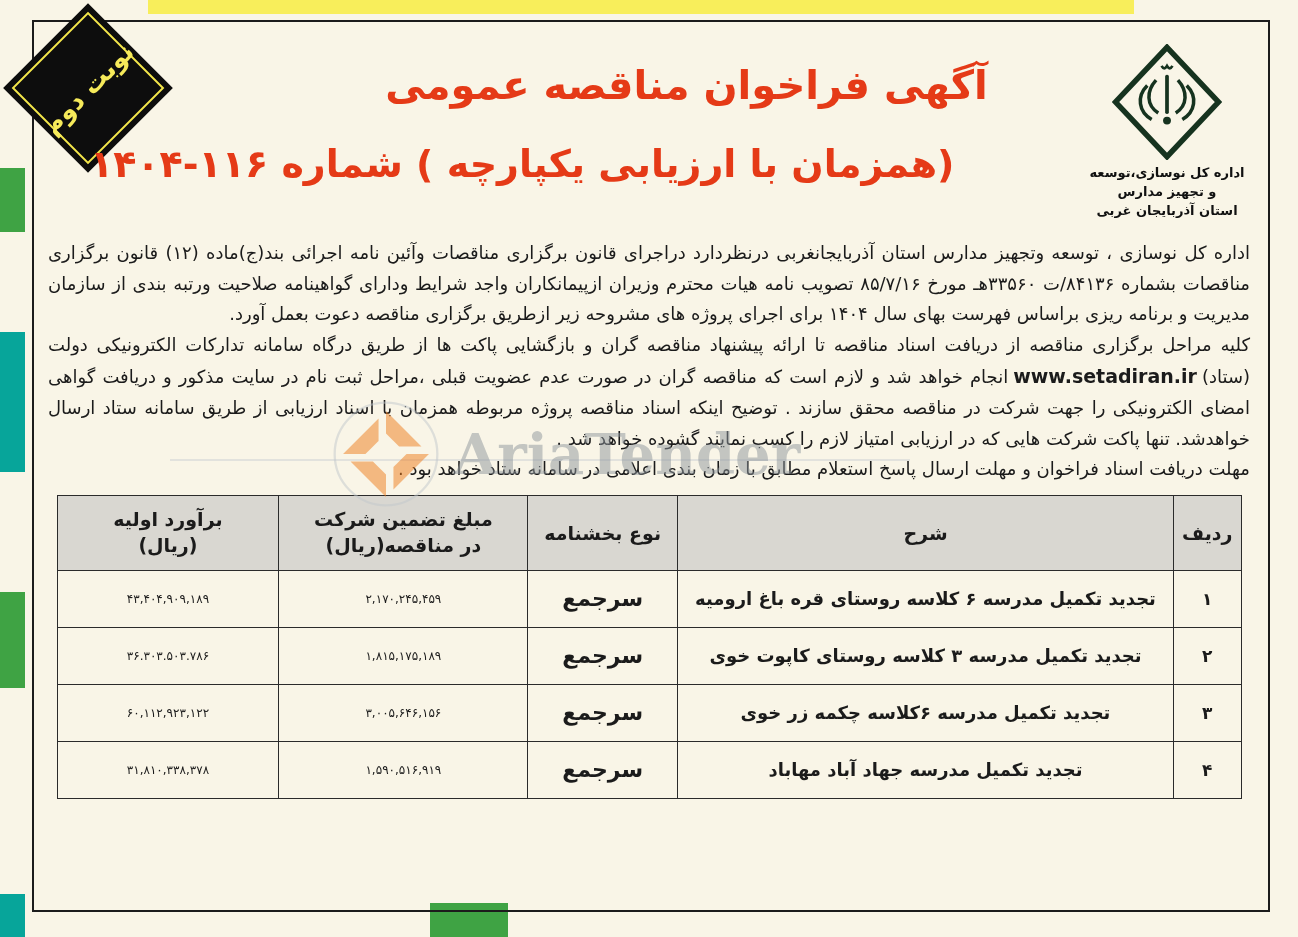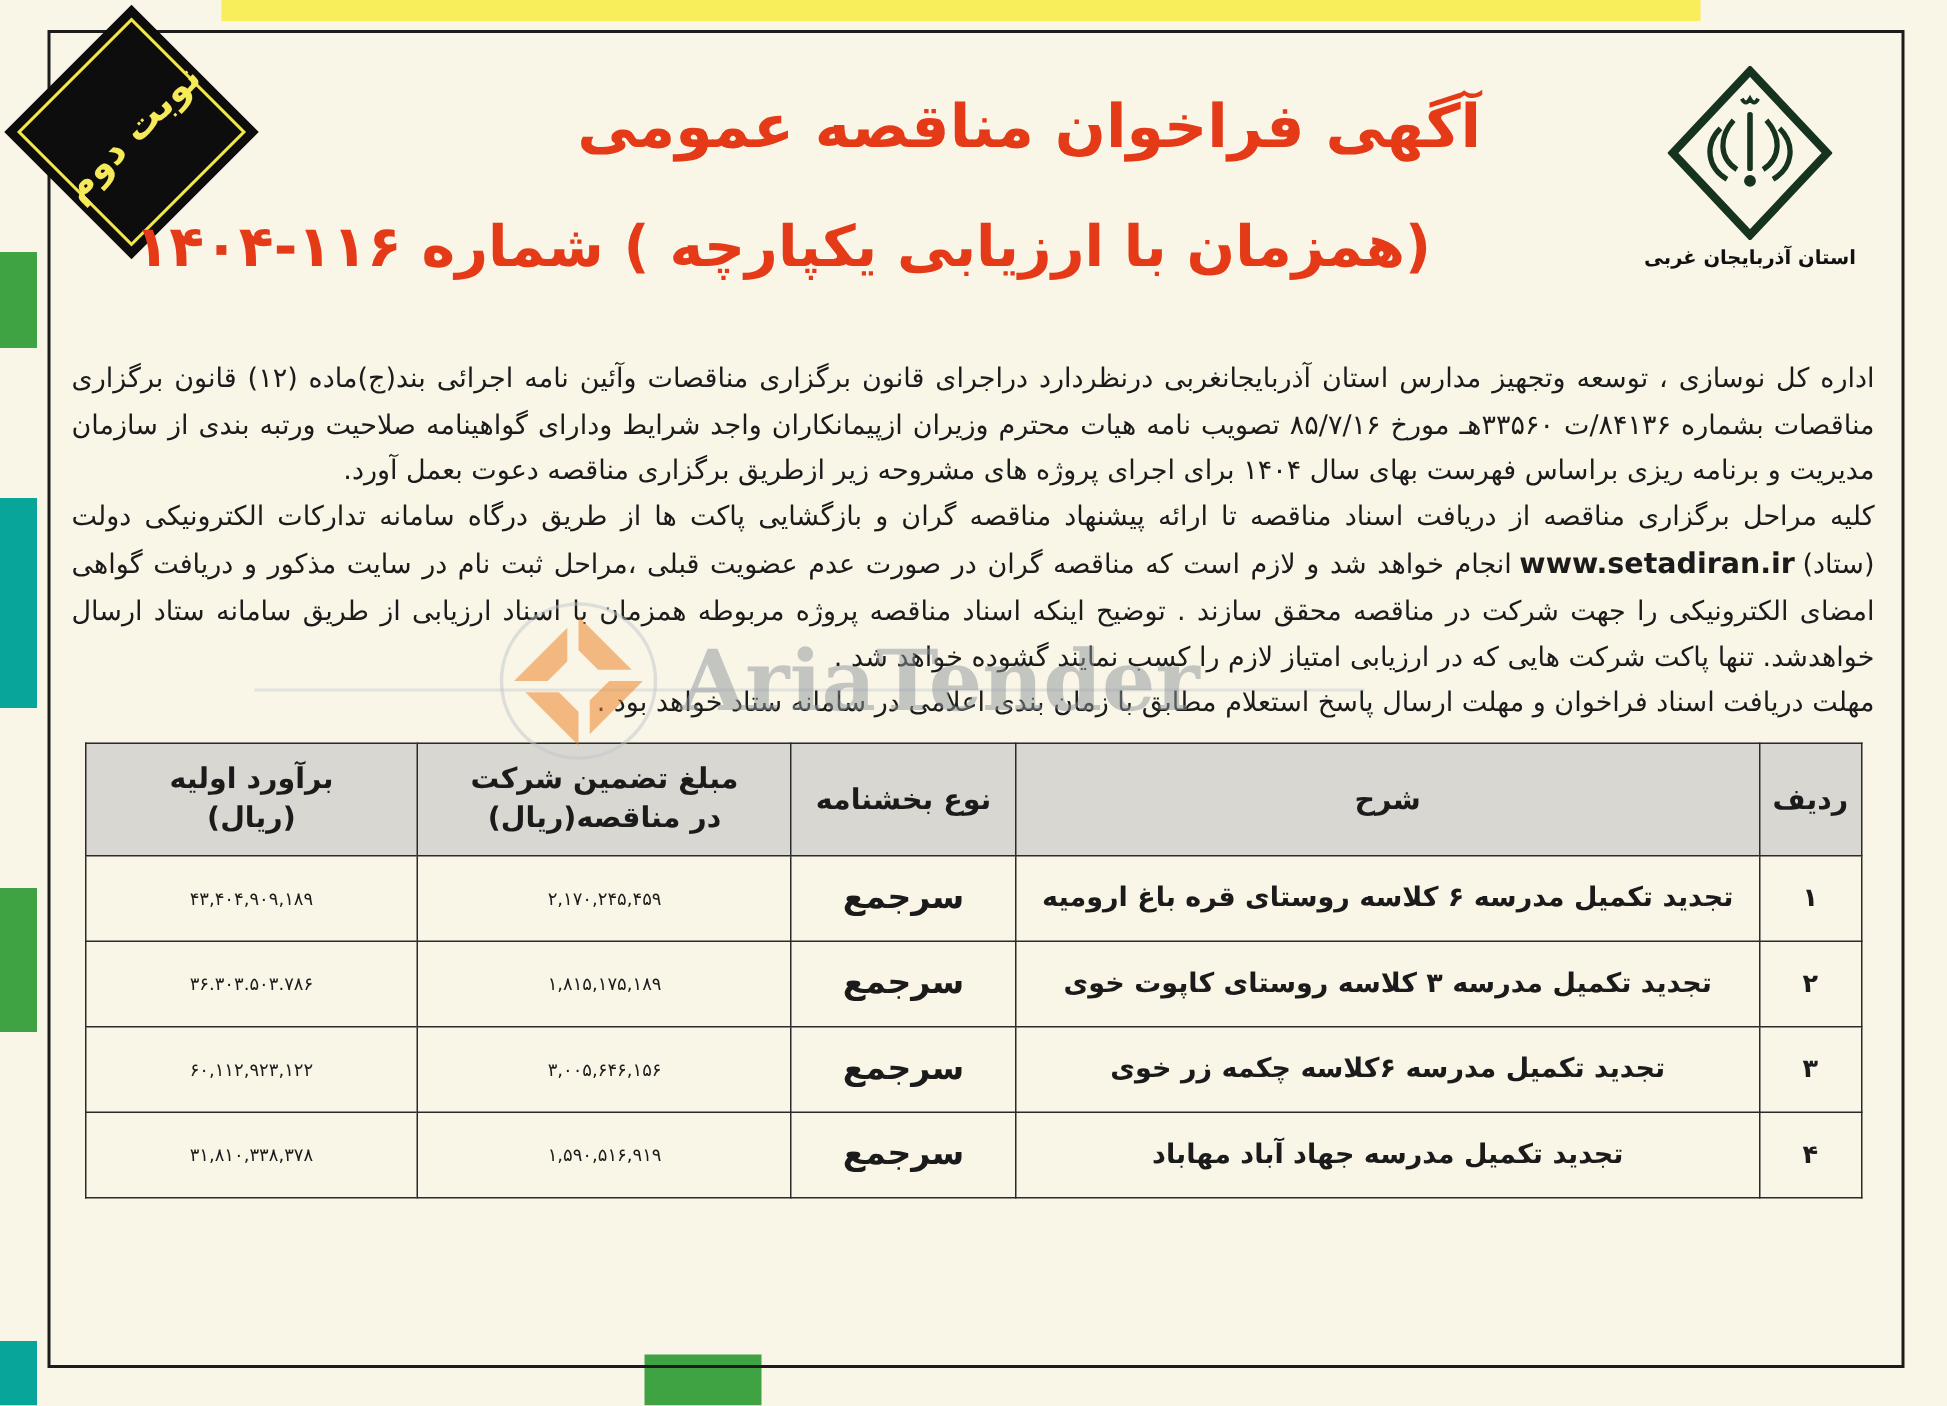--- a/index.html
+++ b/index.html
@@ -94,20 +94,21 @@
     <path d="M50 3 L97 53 L50 103 L3 53 Z" fill="none" stroke="#16331f" stroke-width="5"></path>
     <path d="M45 20 q2.5 4.5 5 0 q2.5 4.5 5 0" fill="none" stroke="#16331f" stroke-width="2.4"></path>
     <rect x="48.3" y="28" width="3.4" height="36" rx="1.6" fill="#16331f"></rect>
     <path d="M40 33 C31 43 31 56 42 63" fill="none" stroke="#16331f" stroke-width="3.2"></path>
     <path d="M32 38 C22 48 24 62 36 69" fill="none" stroke="#16331f" stroke-width="3.2"></path>
     <path d="M60 33 C69 43 69 56 58 63" fill="none" stroke="#16331f" stroke-width="3.2"></path>
     <path d="M68 38 C78 48 76 62 64 69" fill="none" stroke="#16331f" stroke-width="3.2"></path>
     <circle cx="50" cy="70" r="3.6" fill="#16331f"></circle>
   </svg>
   <div class="logo-caption">
+    <div>اداره کل نوسازی،توسعه و تجهیز مدارس</div>
     <div>استان آذربایجان غربی</div>
   </div>
 </div>
 
 <div class="title1">آگهی فراخوان مناقصه عمومی</div>
 <div class="title2">(همزمان با ارزیابی یکپارچه ) شماره ۱۱۶-۱۴۰۴</div>
 
 <div class="content">
   <p>اداره کل نوسازی ، توسعه وتجهیز مدارس استان آذربایجانغربی درنظردارد دراجرای قانون برگزاری مناقصات وآئین نامه اجرائی بند(ج)ماده (۱۲) قانون برگزاری مناقصات بشماره ۸۴۱۳۶/ت ۳۳۵۶۰هـ مورخ ۸۵/۷/۱۶ تصویب نامه هیات محترم وزیران ازپیمانکاران واجد شرایط ودارای گواهینامه صلاحیت ورتبه بندی از سازمان مدیریت و برنامه ریزی براساس فهرست بهای سال ۱۴۰۴ برای اجرای پروژه های مشروحه زیر ازطریق برگزاری مناقصه دعوت بعمل آورد.</p>
   <p><span>کلیه مراحل برگزاری مناقصه از دریافت اسناد مناقصه تا ارائه پیشنهاد مناقصه گران و بازگشایی پاکت ها از طریق درگاه سامانه تدارکات الکترونیکی دولت (ستاد)</span><span class="setad-link">www.setadiran.ir</span><span>انجام خواهد شد و لازم است که مناقصه گران در صورت عدم عضویت قبلی ،مراحل ثبت نام در سایت مذکور و دریافت گواهی امضای الکترونیکی را جهت شرکت در مناقصه محقق سازند . توضیح اینکه اسناد مناقصه پروژه مربوطه همزمان با اسناد ارزیابی از طریق سامانه ستاد ارسال خواهدشد. تنها پاکت شرکت هایی که در ارزیابی امتیاز لازم را کسب نمایند گشوده خواهد شد .</span></p>

